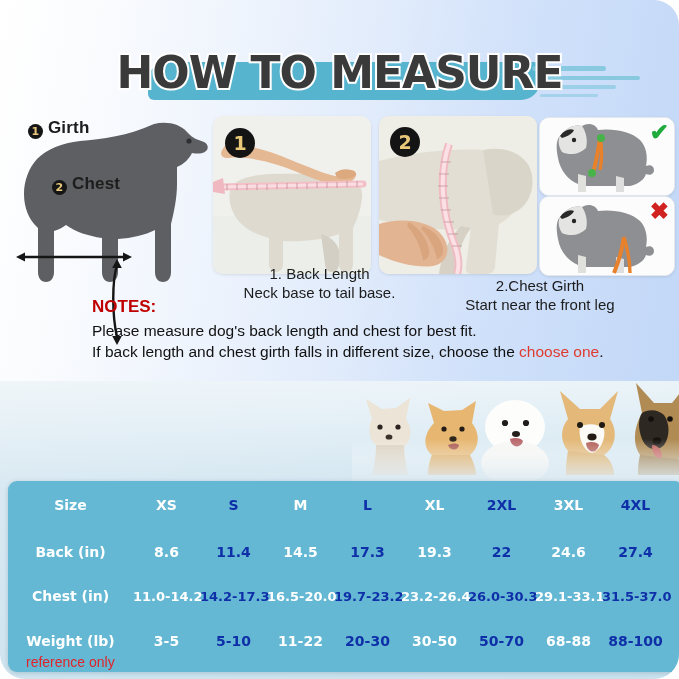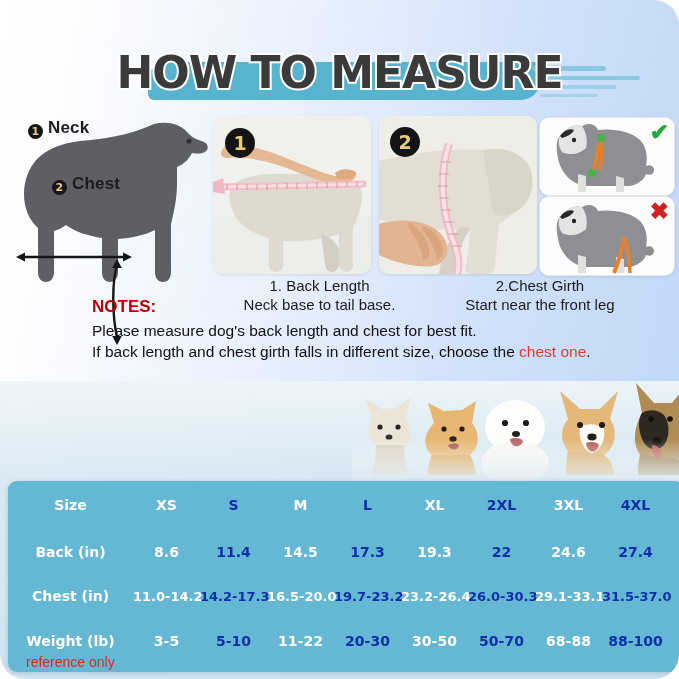--- a/index.html
+++ b/index.html
@@ -75,21 +75,21 @@
 
   
   .photo-ok{left:539px;top:117px;width:134px;height:77px;background:#fbfbfb;border:1px solid #e3e8ef;}
   .photo-no{left:539px;top:196px;width:134px;height:78px;background:#fbfbfb;border:1px solid #e3e8ef;}
   .mark{position:absolute;right:5px;top:3px;font-size:23px;font-weight:bold;z-index:8;line-height:1;}
   .mark-ok{color:#1faa3c;}
   .mark-no{color:#d0221f;}
 
   
   .cap{position:absolute;text-align:center;font-size:15px;color:#1c1c1c;line-height:19px;}
-  .cap-1{left:212px;top:276px;width:215px;}
+  .cap-1{left:212px;top:264px;width:215px;}
   .cap-2{left:430px;top:276px;width:220px;}
 
   
   .notes-title{
     position:absolute;left:92px;top:297px;font-size:17px;font-weight:bold;color:#c00000;
   }
   .notes-body{
     position:absolute;left:92px;top:320px;width:580px;
     font-size:15.5px;line-height:21px;color:#111111;
   }
@@ -165,21 +165,21 @@
 
     <svg style="position:absolute;left:106px;top:147px;" width="14" height="86" viewBox="0 0 14 86">
       <path d="M7,6 C2,22 2,56 7,78" stroke="#151515" stroke-width="2.4" fill="none"></path>
       <polygon points="7,0 2.2,9 11.8,9" fill="#151515"></polygon>
       <polygon points="7,86 2.2,77 11.8,77" fill="#151515"></polygon>
     </svg>
   </div>
 
   <div class="lbl-back">
     <span class="badge">1</span>
-    <span>Neck</span>
+    <span>Girth</span>
   </div>
   <div class="lbl-chest">
     <span class="badge">2</span>
     <span>Chest</span>
   </div>
 
   <div class="photo photo-1">
     <svg width="158" height="158" viewBox="0 0 158 158">
       <rect width="158" height="158" fill="#f0f1ed"></rect>
       <rect y="100" width="158" height="58" fill="#eceee9"></rect>
@@ -297,21 +297,21 @@
     <div>Neck base to tail base.</div>
   </div>
   <div class="cap cap-2">
     <div>2.Chest Girth</div>
     <div>Start near the front leg</div>
   </div>
 
   <div class="notes-title">NOTES:</div>
   <div class="notes-body">
     <div>Please measure dog's back length and chest for best fit.</div>
-    <div><span>If back length and chest girth falls in different size, choose the </span><span class="hl">chest one</span><span>.</span></div>
+    <div><span>If back length and chest girth falls in different size, choose the </span><span class="hl">choose one</span><span>.</span></div>
   </div>
 
   <div class="dogstrip">
     <svg width="327" height="98" viewBox="0 0 327 98">
       <defs>
         <linearGradient id="fade" x1="0" y1="0" x2="0" y2="1">
           <stop offset="0%" stop-color="#ffffff" stop-opacity="0"></stop>
           <stop offset="100%" stop-color="#dce9f1" stop-opacity="1"></stop>
         </linearGradient>
       </defs>

